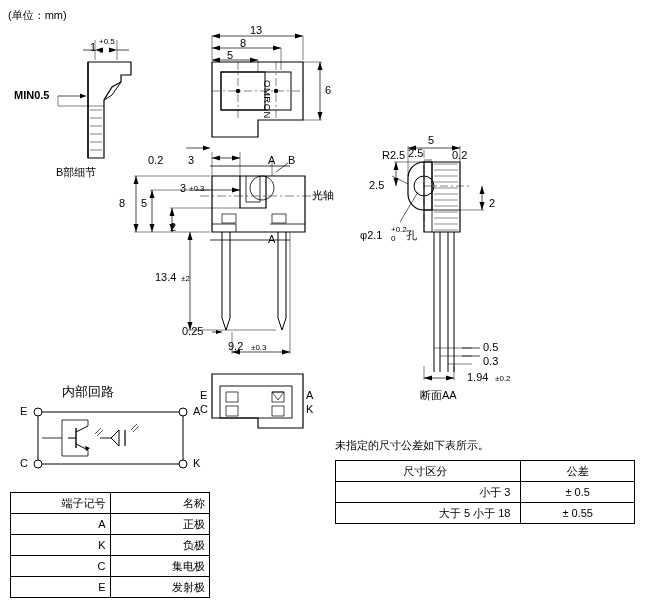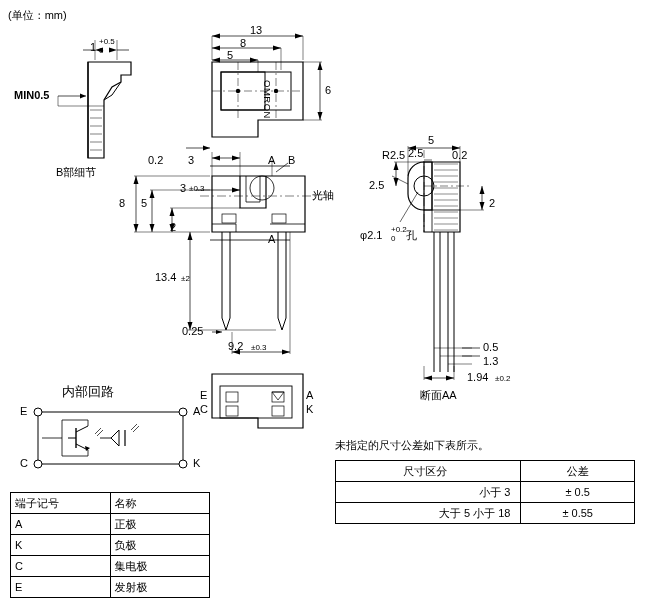--- a/index.html
+++ b/index.html
@@ -6,21 +6,21 @@
   body{
     width:647px;height:613px;position:relative;background:#ffffff;
     font-family:"Liberation Sans", sans-serif;color:#000;
     font-size:11px;overflow:hidden;
   }
   .lbl{position:absolute;white-space:nowrap;font-size:11px;line-height:1;}
   .lbl.sm{font-size:9.5px;}
   .lbl.xs{font-size:8px;}
   svg{position:absolute;left:0;top:0;width:647px;height:613px;overflow:visible;}
   table{border-collapse:collapse;position:absolute;font-size:11px;padding-left:33px;}
-  table td{border:1px solid #000;text-align:left;padding:2px 4px;height:16px;}
+  table td{border:1px solid #000;text-align:right;padding:2px 4px;height:16px;}
   .tbl-terminal{left:10px;top:492px;width:200px;}
   .tbl-terminal td{width:50%;}
   .tbl-tol{left:335px;top:460px;width:300px;}
   .tbl-tol td.c1{width:62%;text-align:right;padding-right:10px;}
   .tbl-tol td.c2{width:38%;text-align:center;}
   .tbl-tol tr.head td{text-align:center;}
   .note-tol{left:335px;top:440px;}
   .unit{left:8px;top:10px;font-size:11px;}
 </style>
 </head>
@@ -267,21 +267,21 @@
 <div class="lbl" style="left:428px;top:135px;">5</div>
 <div class="lbl" style="left:408px;top:148px;">2.5</div>
 <div class="lbl" style="left:452px;top:150px;">0.2</div>
 <div class="lbl" style="left:369px;top:180px;">2.5</div>
 <div class="lbl" style="left:489px;top:198px;">2</div>
 <div class="lbl" style="left:360px;top:230px;">φ2.1</div>
 <div class="lbl xs" style="left:391px;top:226px;">+0.2</div>
 <div class="lbl xs" style="left:391px;top:235px;">0</div>
 <div class="lbl" style="left:406px;top:230px;">孔</div>
 <div class="lbl" style="left:483px;top:342px;">0.5</div>
-<div class="lbl" style="left:483px;top:356px;">1.3</div>
+<div class="lbl" style="left:483px;top:356px;">0.3</div>
 <div class="lbl" style="left:467px;top:372px;">1.94</div>
 <div class="lbl xs" style="left:495px;top:375px;">±0.2</div>
 <div class="lbl" style="left:420px;top:390px;">断面AA</div>
 
 <div class="lbl" style="left:62px;top:385px;font-size:13px;">内部回路</div>
 <div class="lbl" style="left:20px;top:406px;">E</div>
 <div class="lbl" style="left:193px;top:406px;">A</div>
 <div class="lbl" style="left:20px;top:458px;">C</div>
 <div class="lbl" style="left:193px;top:458px;">K</div>
 

